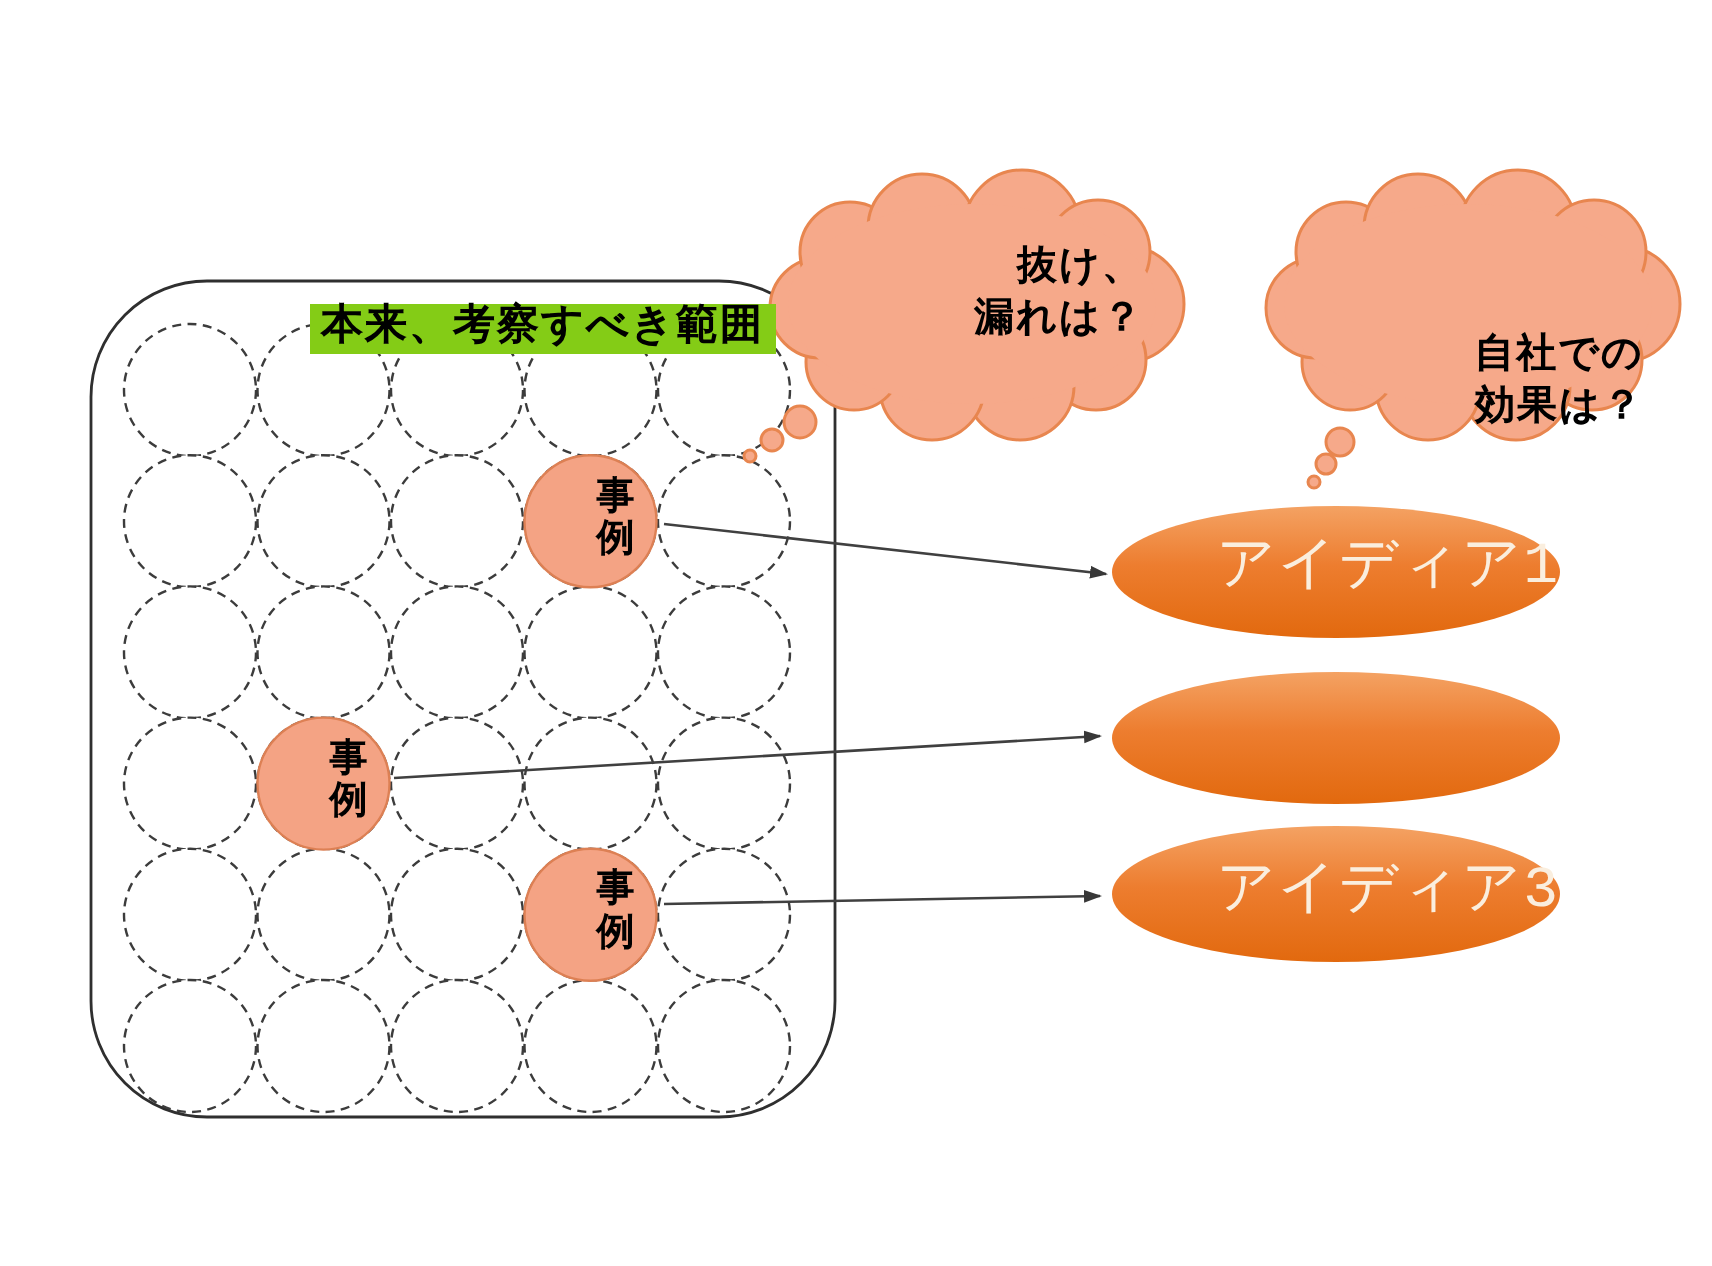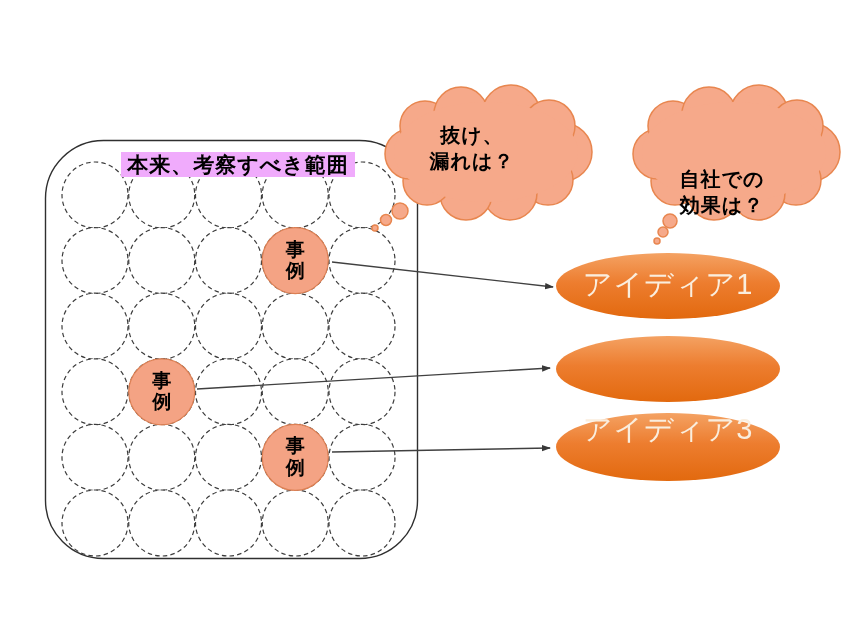--- a/index.html
+++ b/index.html
@@ -1,21 +1,21 @@
 <!DOCTYPE html>
 <html style="--bubble-fill: #F6A98A; --bubble-stroke: #E8864F; --case-fill: #F4A384; --case-stroke: #DD8054; --idea-gradient-top: #F4A263; --idea-gradient-mid: #ED7D2F; --idea-gradient-bottom: #E2690E; --idea-text: #FAEEDE; --outline: #2F2F2F; --arrow: #404040;"><head>
 <meta charset="utf-8">
 <style>
   html,body{margin:0;padding:0;background:#fff;}
   .canvas{position:relative;width:856px;height:633px;background:#fff;overflow:hidden;
           font-family:"Liberation Sans",sans-serif;}
   .canvas svg{position:absolute;left:0;top:0;}
-  .label{position:absolute;z-index:2;text-align:center;white-space:pre-line;color:#000;}
+  .label{position:absolute;z-index:2;text-align:right;white-space:pre-line;color:#000;font-family:Liberation Mono, monospace;}
   .title-label{left:88px;top:127px;width:300px;font-size:21px;font-weight:bold;letter-spacing:1px;line-height:25px;}
-  .title-label span{background:#f0abfc;padding:0 6px;display:inline-block;}
+  .title-label span{background:#84cc16;padding:0 6px;display:inline-block;}
   .bubble-label{font-size:20px;font-weight:bold;line-height:26px;letter-spacing:1px;width:200px;}
   .bubble-label.b1{left:372px;top:122px;}
   .bubble-label.b2{left:622px;top:126px;margin-top:40px;}
   .idea-label{left:556px;width:224px;font-size:29px;line-height:26px;color:var(--idea-text,#FAEEDE);letter-spacing:1px;}
   .case-label{font-size:19px;font-weight:bold;line-height:21.5px;width:44px;}
   .scope-rect{fill:none;stroke:var(--outline,#2F2F2F);stroke-width:1.4;}
   .dashed-circle{fill:#fff;stroke:#3C3C3C;stroke-width:1.2;stroke-dasharray:4.5 3.2;}
   .case-circle{fill:var(--case-fill,#F4A384);stroke:var(--case-stroke,#DD8054);stroke-width:1.2;}
   .cloud-lobe,.cloud-tail{fill:var(--bubble-fill,#F6A98A);stroke:var(--bubble-stroke,#E8864F);stroke-width:1.5;}
   .cloud-cover{fill:var(--bubble-fill,#F6A98A);stroke:none;}
@@ -122,20 +122,20 @@
   </svg>
 
   <div class="label title-label">
     <span>本来、考察すべき範囲</span>
   </div>
   <div class="label bubble-label b1">抜け、
 漏れは？</div>
   <div class="label bubble-label b2">自社での
 効果は？</div>
   <div class="label idea-label" style="top:271px;">アイディア1</div>
-  <div class="label idea-label" style="top:416px;">アイディア3</div>
+  <div class="label idea-label" style="top:433px;">アイディア3</div>
 <div class="label case-label" style="left: 273.25px; top: 238.6px;">事
 例</div>
     <div class="label case-label" style="left: 139.75px; top: 369.8px;">事
 例</div>
     <div class="label case-label" style="left: 273.25px; top: 435.4px;">事
 例</div>
   </div>
 
 </body></html>

